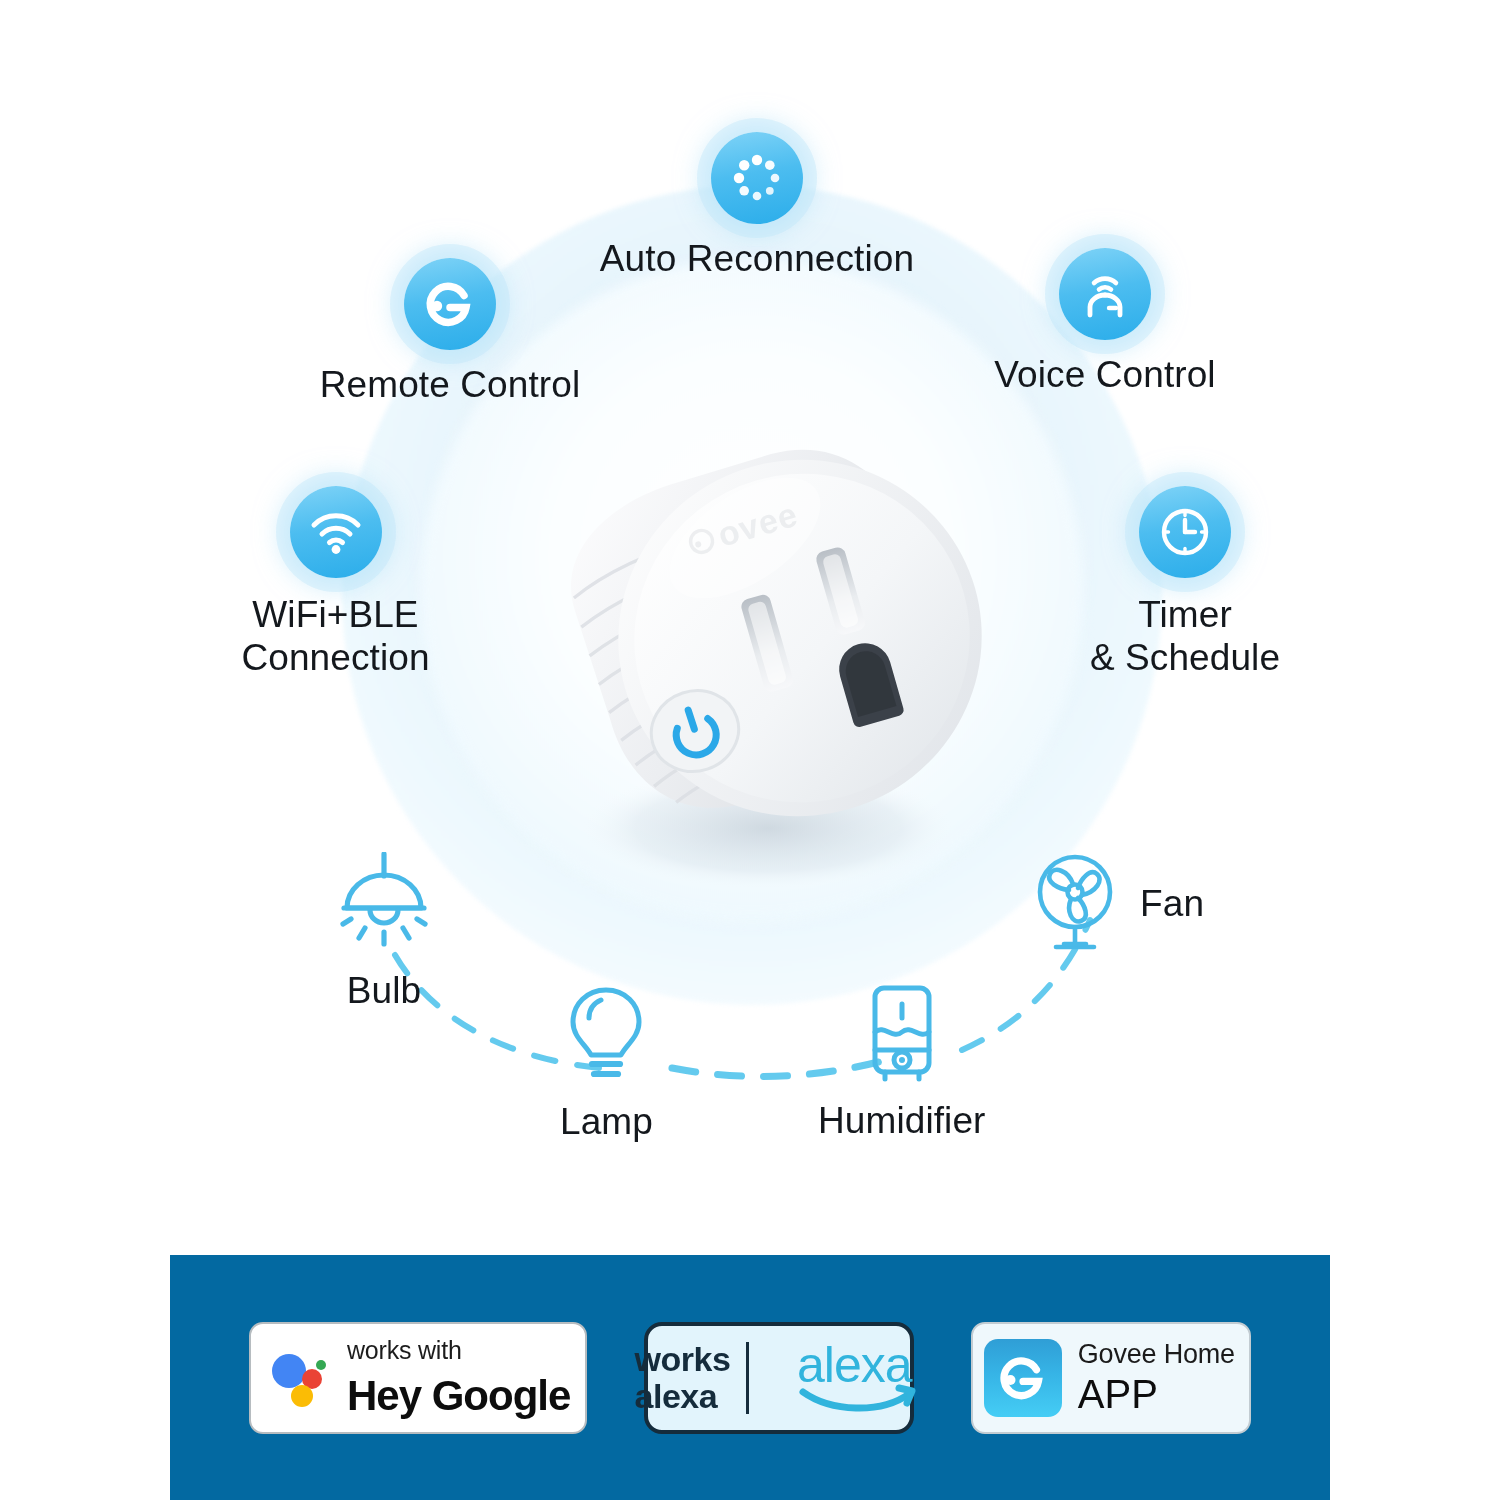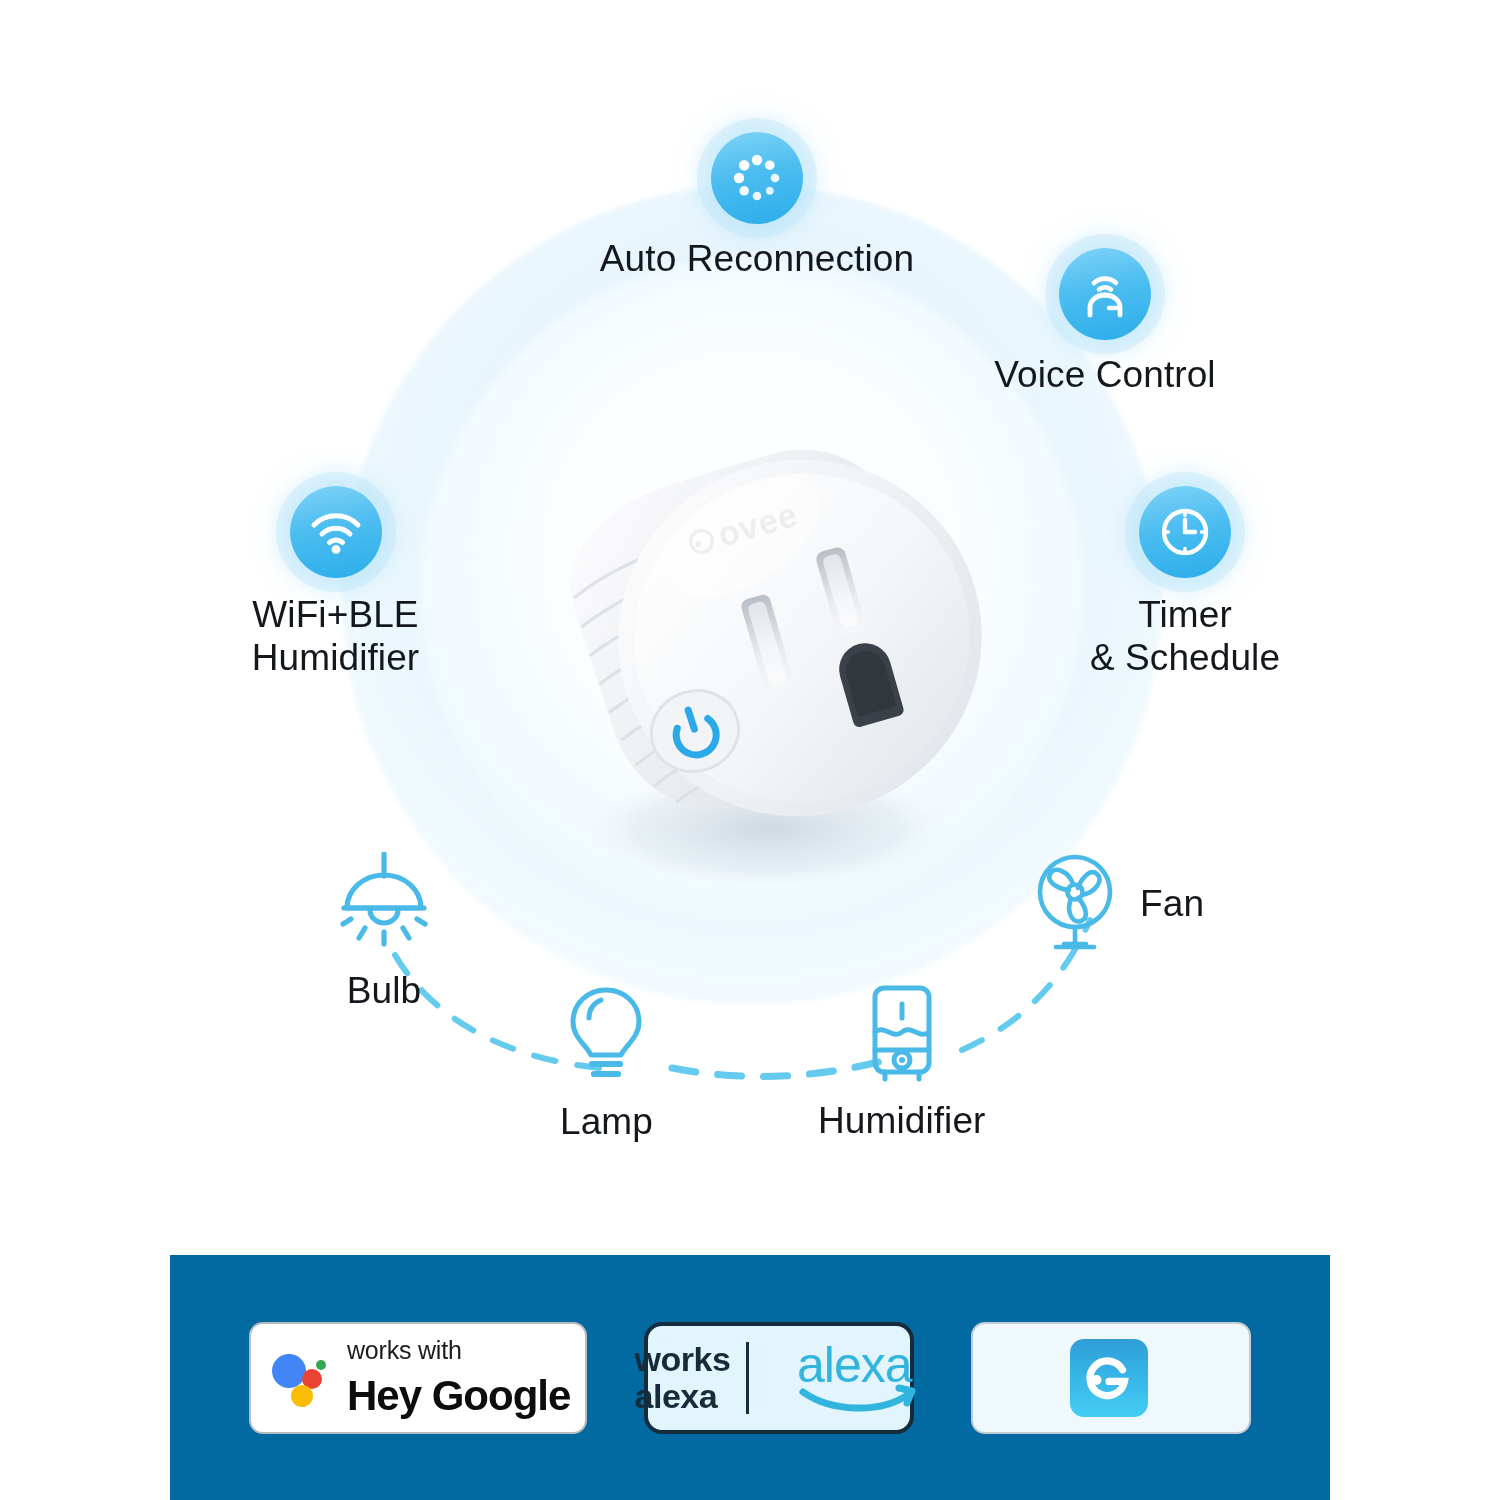--- a/index.html
+++ b/index.html
@@ -338,20 +338,29 @@
             <circle cx="26" cy="44" r="4.3" opacity="0.9"></circle>
             <circle cx="13.2" cy="38.8" r="4.8" opacity="0.95"></circle>
             <circle cx="8" cy="26" r="5.2"></circle>
             <circle cx="13.2" cy="13.2" r="5.2"></circle>
           </g>
         </svg>
       </div>
       <div class="flabel">Auto Reconnection</div>
     </div>
 
+    <div class="feature" id="feat-remote">
+      <div class="fbadge">
+        <svg width="56" height="56" viewBox="0 0 56 56" aria-hidden="true">
+          <path d="M 42 19.5 A 18 18 0 1 0 44 31.5 L 28 31.5" fill="none" stroke="#ffffff" stroke-width="7.5" stroke-linecap="round"></path>
+          <circle cx="15" cy="30" r="5.2" fill="#ffffff"></circle>
+        </svg>
+      </div>
+      <div class="flabel">Remote Control</div>
+    </div>
 
     <div class="feature" id="feat-voice">
       <div class="fbadge">
         <svg width="54" height="54" viewBox="0 0 54 54" aria-hidden="true">
           <g fill="none" stroke="#ffffff" stroke-width="4.6" stroke-linecap="round">
             <path d="M 16 16 A 16 16 0 0 1 38 16"></path>
             <path d="M 21 22.5 A 9 9 0 0 1 33 22.5"></path>
           </g>
           <circle cx="27" cy="28" r="2.6" fill="#ffffff"></circle>
           <path d="M 12 48 L 12 40 A 15 12 0 0 1 42 40 L 42 48" fill="none" stroke="#ffffff" stroke-width="4.8" stroke-linecap="round" stroke-linejoin="round"></path>
@@ -366,21 +375,21 @@
         <svg width="54" height="48" viewBox="0 0 54 48" aria-hidden="true">
           <g fill="none" stroke="#ffffff" stroke-width="5" stroke-linecap="round">
             <path d="M 5 17 A 31 31 0 0 1 49 17"></path>
             <path d="M 13 26 A 20 20 0 0 1 41 26"></path>
             <path d="M 20.5 34.5 A 10 10 0 0 1 33.5 34.5"></path>
           </g>
           <circle cx="27" cy="41.5" r="4.4" fill="#ffffff"></circle>
         </svg>
       </div>
       <div class="flabel">WiFi+BLE
-Humidifier</div>
+Connection</div>
     </div>
 
     <div class="feature" id="feat-timer">
       <div class="fbadge">
         <svg width="54" height="54" viewBox="0 0 54 54" aria-hidden="true">
           <circle cx="27" cy="27" r="21" fill="none" stroke="#ffffff" stroke-width="4.4"></circle>
           <g stroke="#ffffff" stroke-width="3.4" stroke-linecap="round">
             <line x1="27" y1="6.5" x2="27" y2="10.5"></line>
             <line x1="27" y1="43.5" x2="27" y2="47.5"></line>
             <line x1="6.5" y1="27" x2="10.5" y2="27"></line>
@@ -501,17 +510,21 @@
       </div>
     </div>
 
     <div class="badge-card" id="card-govee">
       <div class="gv-tile">
         <svg width="54" height="54" viewBox="0 0 56 56" aria-hidden="true">
           <path d="M 42 19.5 A 18 18 0 1 0 44 31.5 L 28 31.5" fill="none" stroke="#ffffff" stroke-width="7.5" stroke-linecap="round"></path>
           <circle cx="15" cy="30" r="5.2" fill="#ffffff"></circle>
         </svg>
       </div>
+      <div class="gv-text">
+        <span class="gv-small">Govee Home</span>
+        <span class="gv-big">APP</span>
+      </div>
     </div>
 
   </div>
 
 </div>
 
 </body></html>

